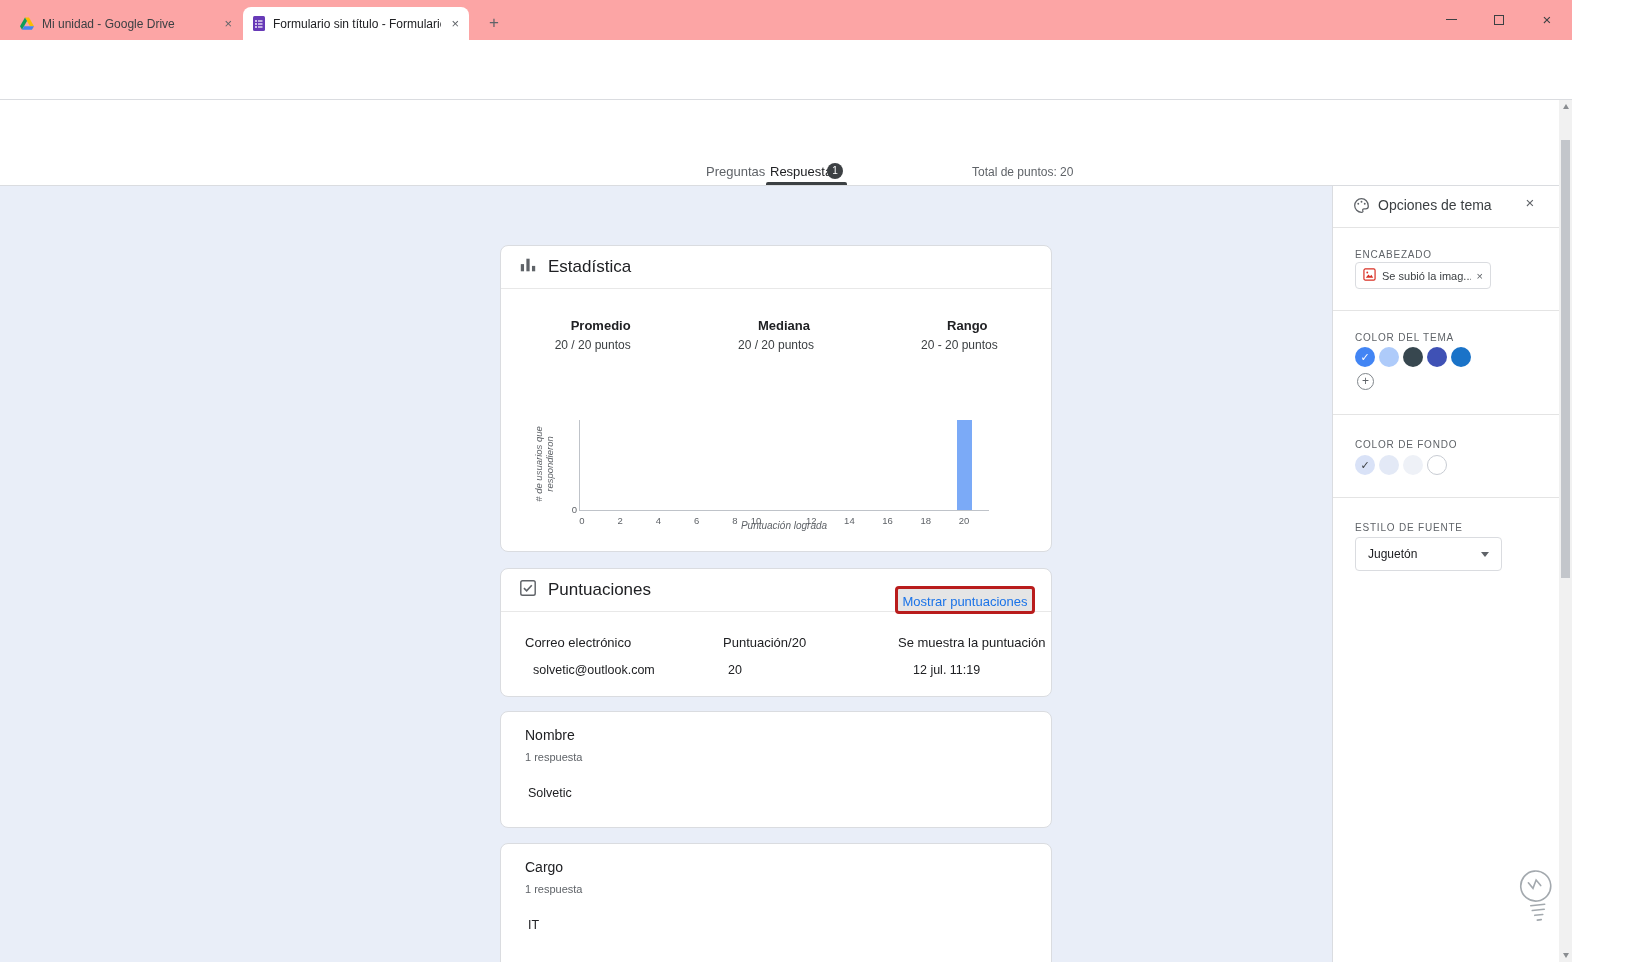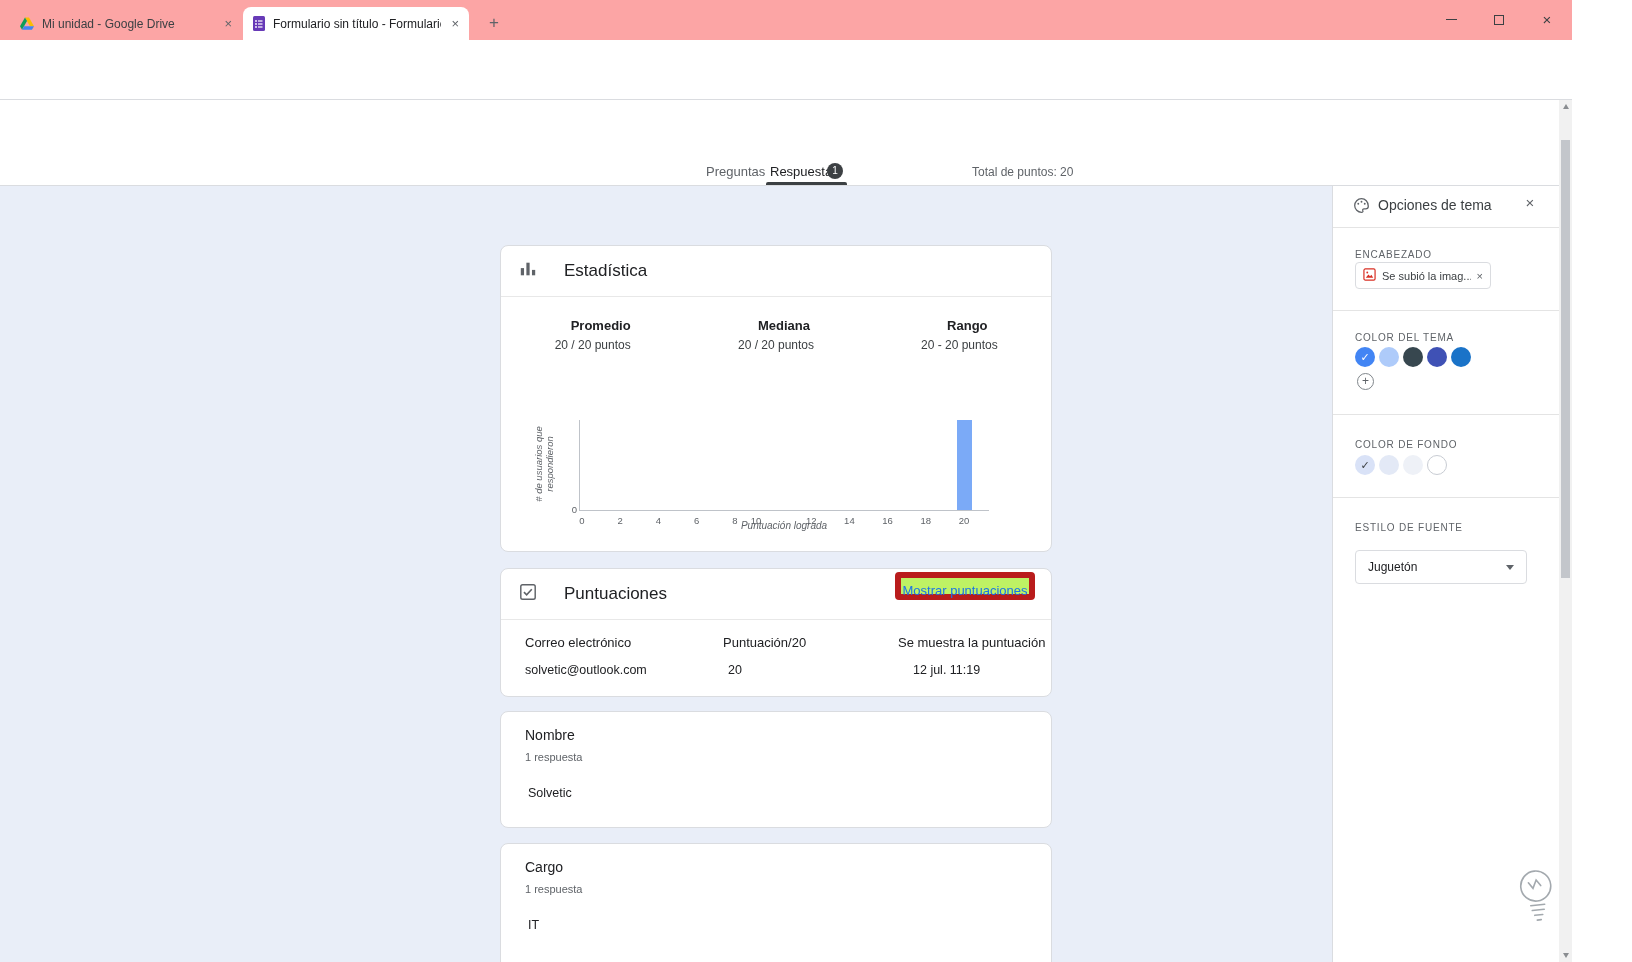--- a/index.html
+++ b/index.html
@@ -89,21 +89,21 @@
   
   .card-subtabs { left:500px; top:192px; width:552px; height:40px; display:flex; }
   .subtab { flex:1; display:flex; align-items:center; justify-content:center; font-size:13px;
             color:#5f6368; position:relative; }
   .subtab.active { color:#202124; }
   .subtab-underline { position:absolute; bottom:0; left:50%; transform:translateX(-50%);
                       width:62px; height:3px; background:#1a73e8; border-radius:2px 2px 0 0; }
 
   
   .card-stats { left:500px; top:245px; width:552px; height:307px; }
-  .card-head { height:51px; display:flex; align-items:center; gap:27px; padding:0 18px;
+  .card-head { height:43px; display:flex; align-items:center; gap:11px; padding:0 18px;
                border-bottom:1px solid #e8e8e8; }
   .card-head-title { font-size:17px; color:#202124; }
   .cs-metrics { position:absolute; left:0; top:72px; width:100%; display:flex; }
   .metric { flex:1; text-align:center; }
   .metric-label { font-size:13px; font-weight:bold; color:#202124;padding-left:16px; }
   .metric-value { font-size:12px; color:#3c4043; margin-top:5px; }
   .cs-charttitle { position:absolute; top:131px; left:0; width:100%; text-align:center;
                    font-size:13px; font-weight:bold; color:#202124; }
   .plot { position:absolute; left:78px; top:174px; width:410px; height:91px;
           border-left:1px solid #bfc3c9; border-bottom:1px solid #bfc3c9; }
@@ -112,22 +112,22 @@
   .ytick { position:absolute; left:-17px; bottom:-5px; width:14px; text-align:right; font-size:9.5px;
            color:#5f6368; }
   .ylabel { position:absolute; left:-3px; top:206px; width:94px; height:24px; text-align:center;
             font-size:9.5px; line-height:11px; font-style:italic; color:#5f6368;
             transform:rotate(-90deg); }
   .xlabel { position:absolute; left:78px; top:274px; width:410px; text-align:center; font-size:10px;
             font-style:italic; color:#5f6368; }
 
   
   .card-scores { left:500px; top:568px; width:552px; height:129px; }
-  .sc-btn { position:absolute; right:16px; top:3px; width:140px; height:28px; border:6px solid #b91c1c;
-            border-radius:4px; background:#bef264; color:#1a73e8; font-size:13px; font-weight:500;
+  .sc-btn { position:absolute; right:16px; top:17px; width:140px; height:28px; border:3px solid #b91c1c;
+            border-radius:4px; background:#e5e5e5; color:#1a73e8; font-size:13px; font-weight:500;
             text-align:center; line-height:26px; }
   .sc-col { position:absolute; top:66px; font-size:13px; color:#202124; font-weight:500; }
   .sc-val { position:absolute; top:94px; font-size:12.5px; color:#202124; }
 
   
   .q-title { position:absolute; left:24px; top:15px; font-size:14px; color:#202124; }
   .q-meta  { position:absolute; left:24px; top:39px; font-size:11px; color:#5f6368; }
   .q-answer{ position:absolute; left:27px; top:74px; font-size:12.5px; color:#202124; }
   .card-q0 { left:500px; top:711px; width:552px; height:117px; }
   .card-q1 { left:500px; top:843px; width:552px; height:152px; border-radius:8px 8px 0 0; }
@@ -144,21 +144,21 @@
   .p-chip { position:absolute; left:22px; top:76px; width:136px; height:27px; border:1px solid #dadce0;
             border-radius:4px; display:flex; align-items:center; gap:6px; padding:0 7px; }
   .chip-text { font-size:11px; color:#3c4043; white-space:nowrap; overflow:hidden; flex:1; }
   .chip-close { font-size:11px; color:#5f6368; }
   .color-row { position:absolute; left:22px; display:flex; gap:4px; }
   .color-dot { width:20px; height:20px; border-radius:50%; display:flex; align-items:center;
                justify-content:center; }
   .dot-check { font-size:11px; line-height:1; }
   .p-plus { position:absolute; left:24px; top:187px; width:17px; height:17px; border:1px solid #80868b;
             border-radius:50%; text-align:center; line-height:15px; font-size:12px; color:#5f6368; }
-  .p-dd { position:absolute; left:22px; top:364px; width:172px; height:34px; border:1px solid #dadce0;
+  .p-dd { position:absolute; left:22px; top:351px; width:147px; height:34px; border:1px solid #dadce0;
           border-radius:4px; display:flex; align-items:center; padding:0 12px; }
   .dd-text { font-size:12px; color:#202124; flex:1; }
   .dd-caret { width:0; height:0; border-left:4px solid transparent; border-right:4px solid transparent;
               border-top:5px solid #5f6368; }
 
   
   .scrollbar { position:absolute; left:1559px; top:100px; width:13px; height:862px; background:#f1f1f1; }
   .sb-thumb { position:absolute; left:2px; top:40px; width:9px; height:438px; background:#c3c6cb; }
   .sb-arrow { position:absolute; left:0; width:13px; height:13px; display:flex; align-items:center;
               justify-content:center; }
@@ -370,21 +370,21 @@
           <rect x="2" y="2" width="16" height="16" rx="2" fill="none" stroke="#5f6368" stroke-width="1.6"></rect>
           <polyline points="5.5,10.2 8.5,13.2 14.2,7" fill="none" stroke="#5f6368" stroke-width="1.8"></polyline>
         </svg>
       </span>
       <span class="card-head-title">Puntuaciones</span>
     </div>
     <div class="sc-btn">Mostrar puntuaciones</div>
     <span class="sc-col" style="left:24px">Correo electrónico</span>
     <span class="sc-col" style="left:222px">Puntuación/20</span>
     <span class="sc-col" style="left:397px">Se muestra la puntuación</span>
-    <span class="sc-val" style="left:24px">solvetic@outlook.com</span>
+    <span class="sc-val" style="left:32px">solvetic@outlook.com</span>
     <span class="sc-val" style="left:227px">20</span>
     <span class="sc-val" style="left:412px">12 jul. 11:19</span>
   </div>
 
   <div class="card card-q0">
     <div class="q-title">Nombre</div>
     <div class="q-meta">1 respuesta</div>
     <div class="q-answer">Solvetic</div>
   </div>
 

